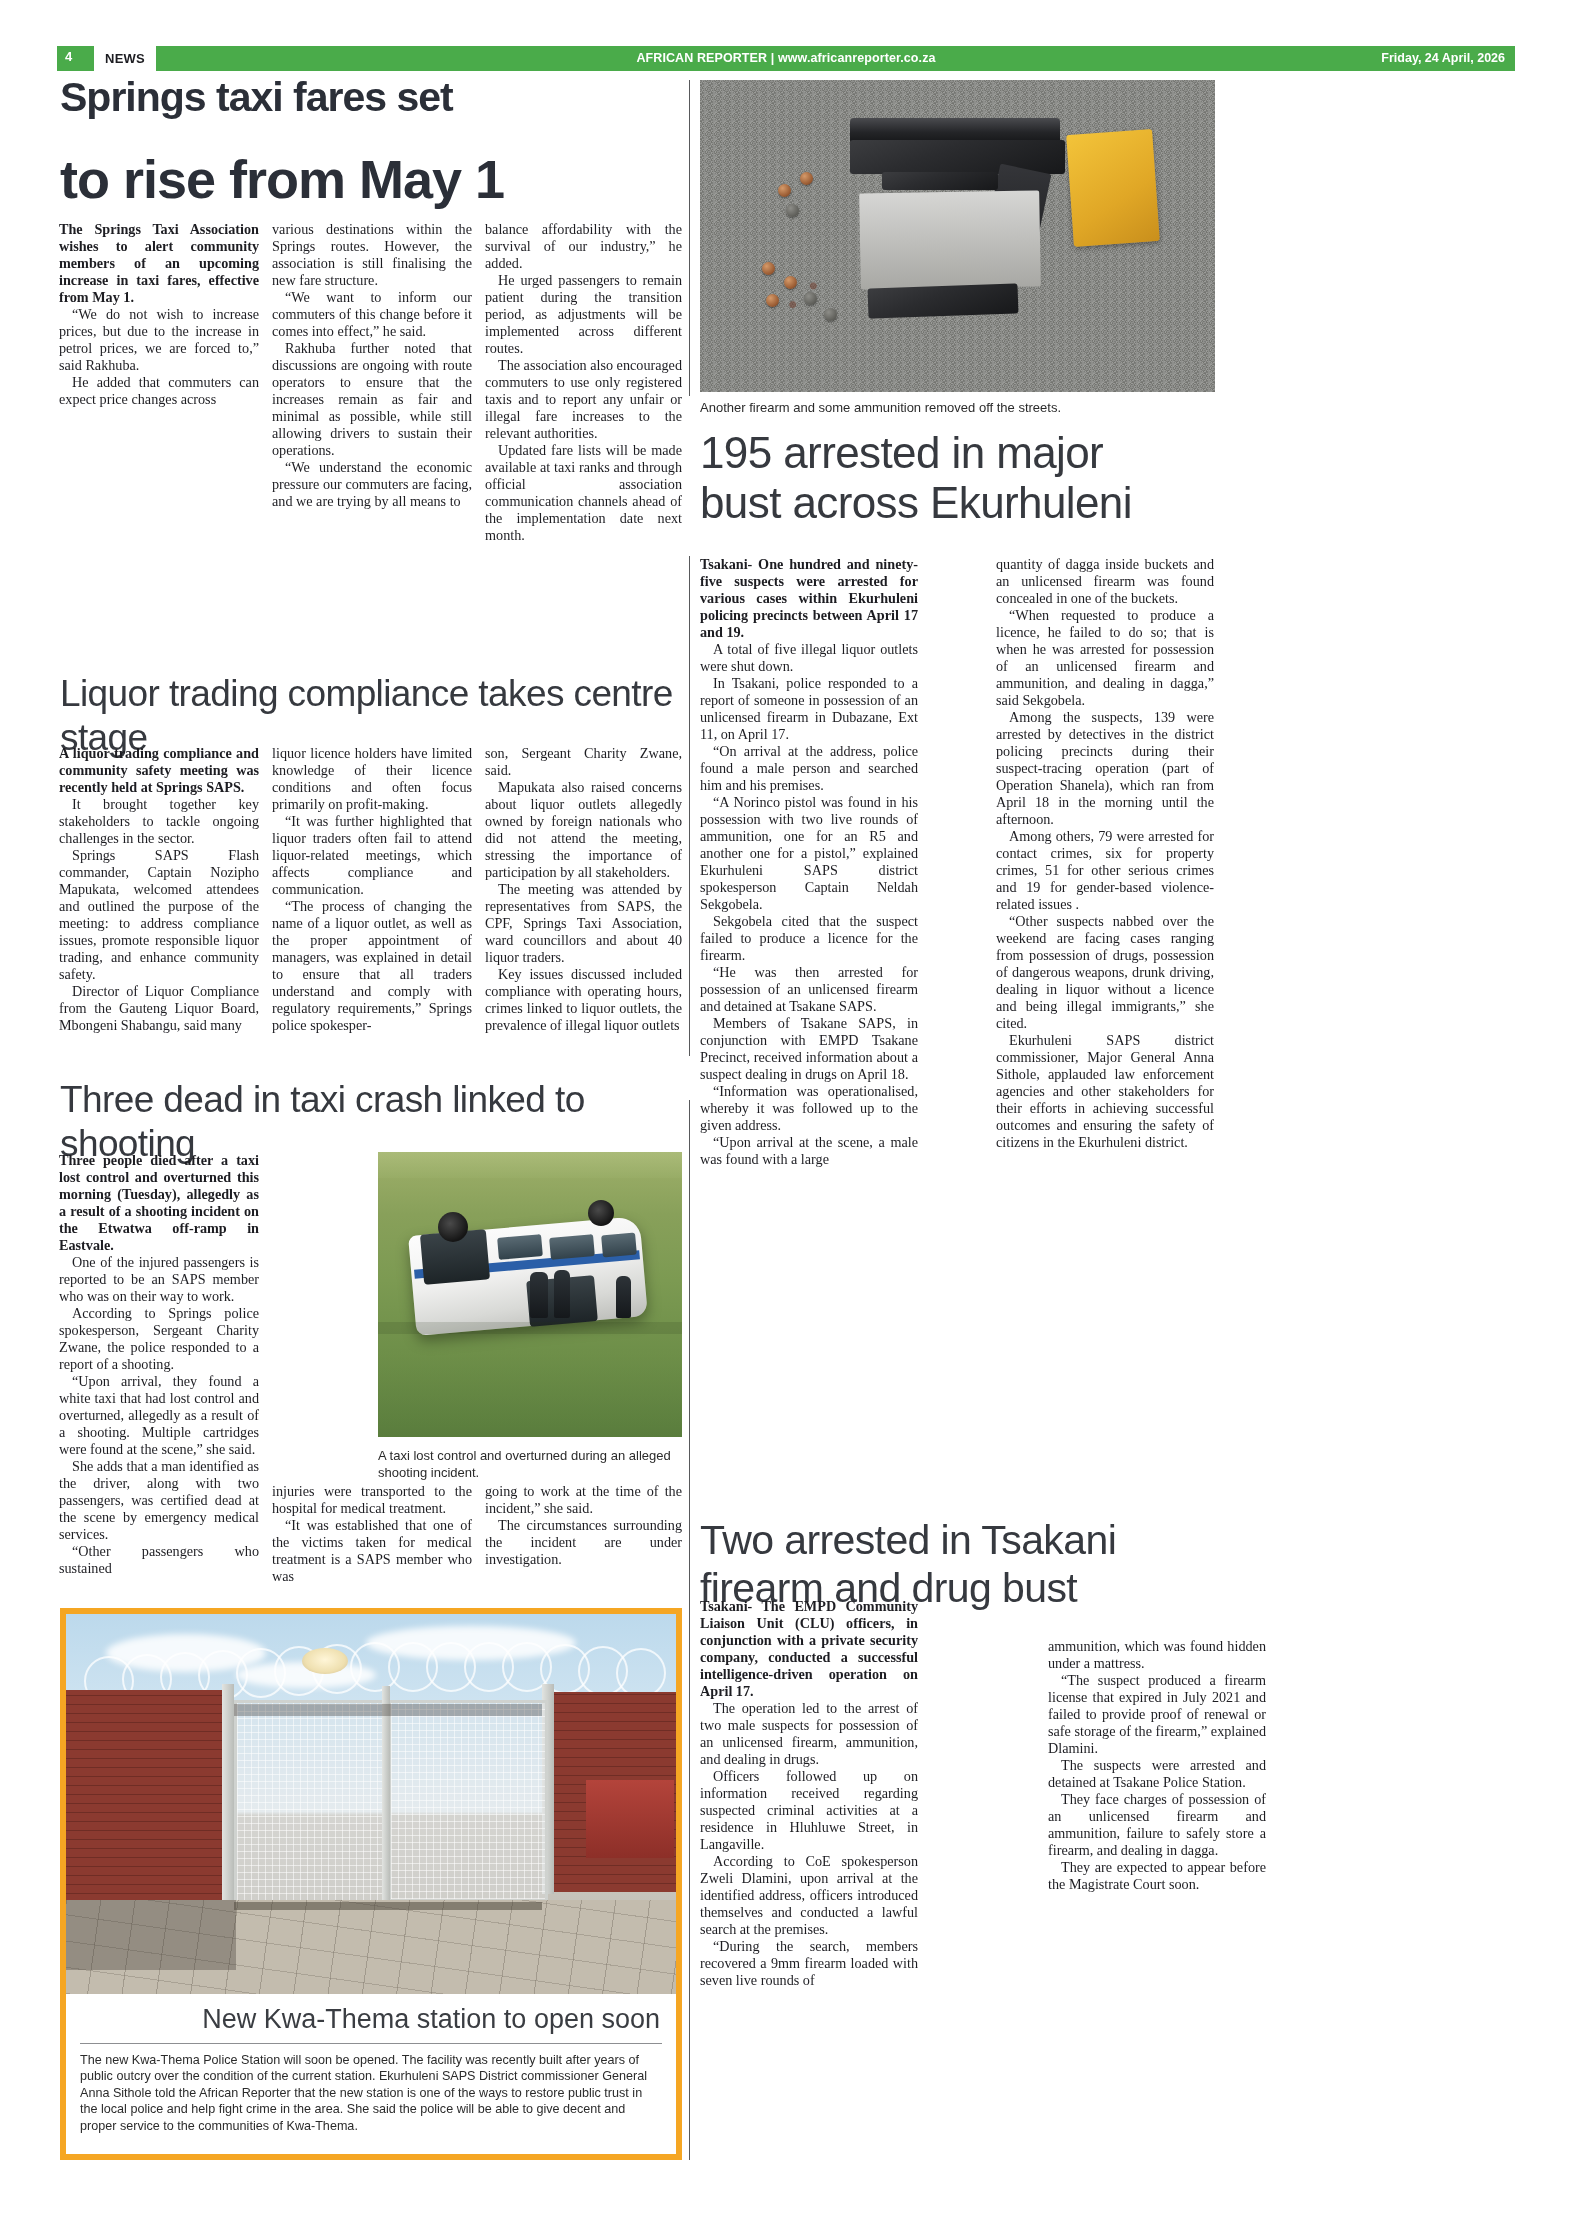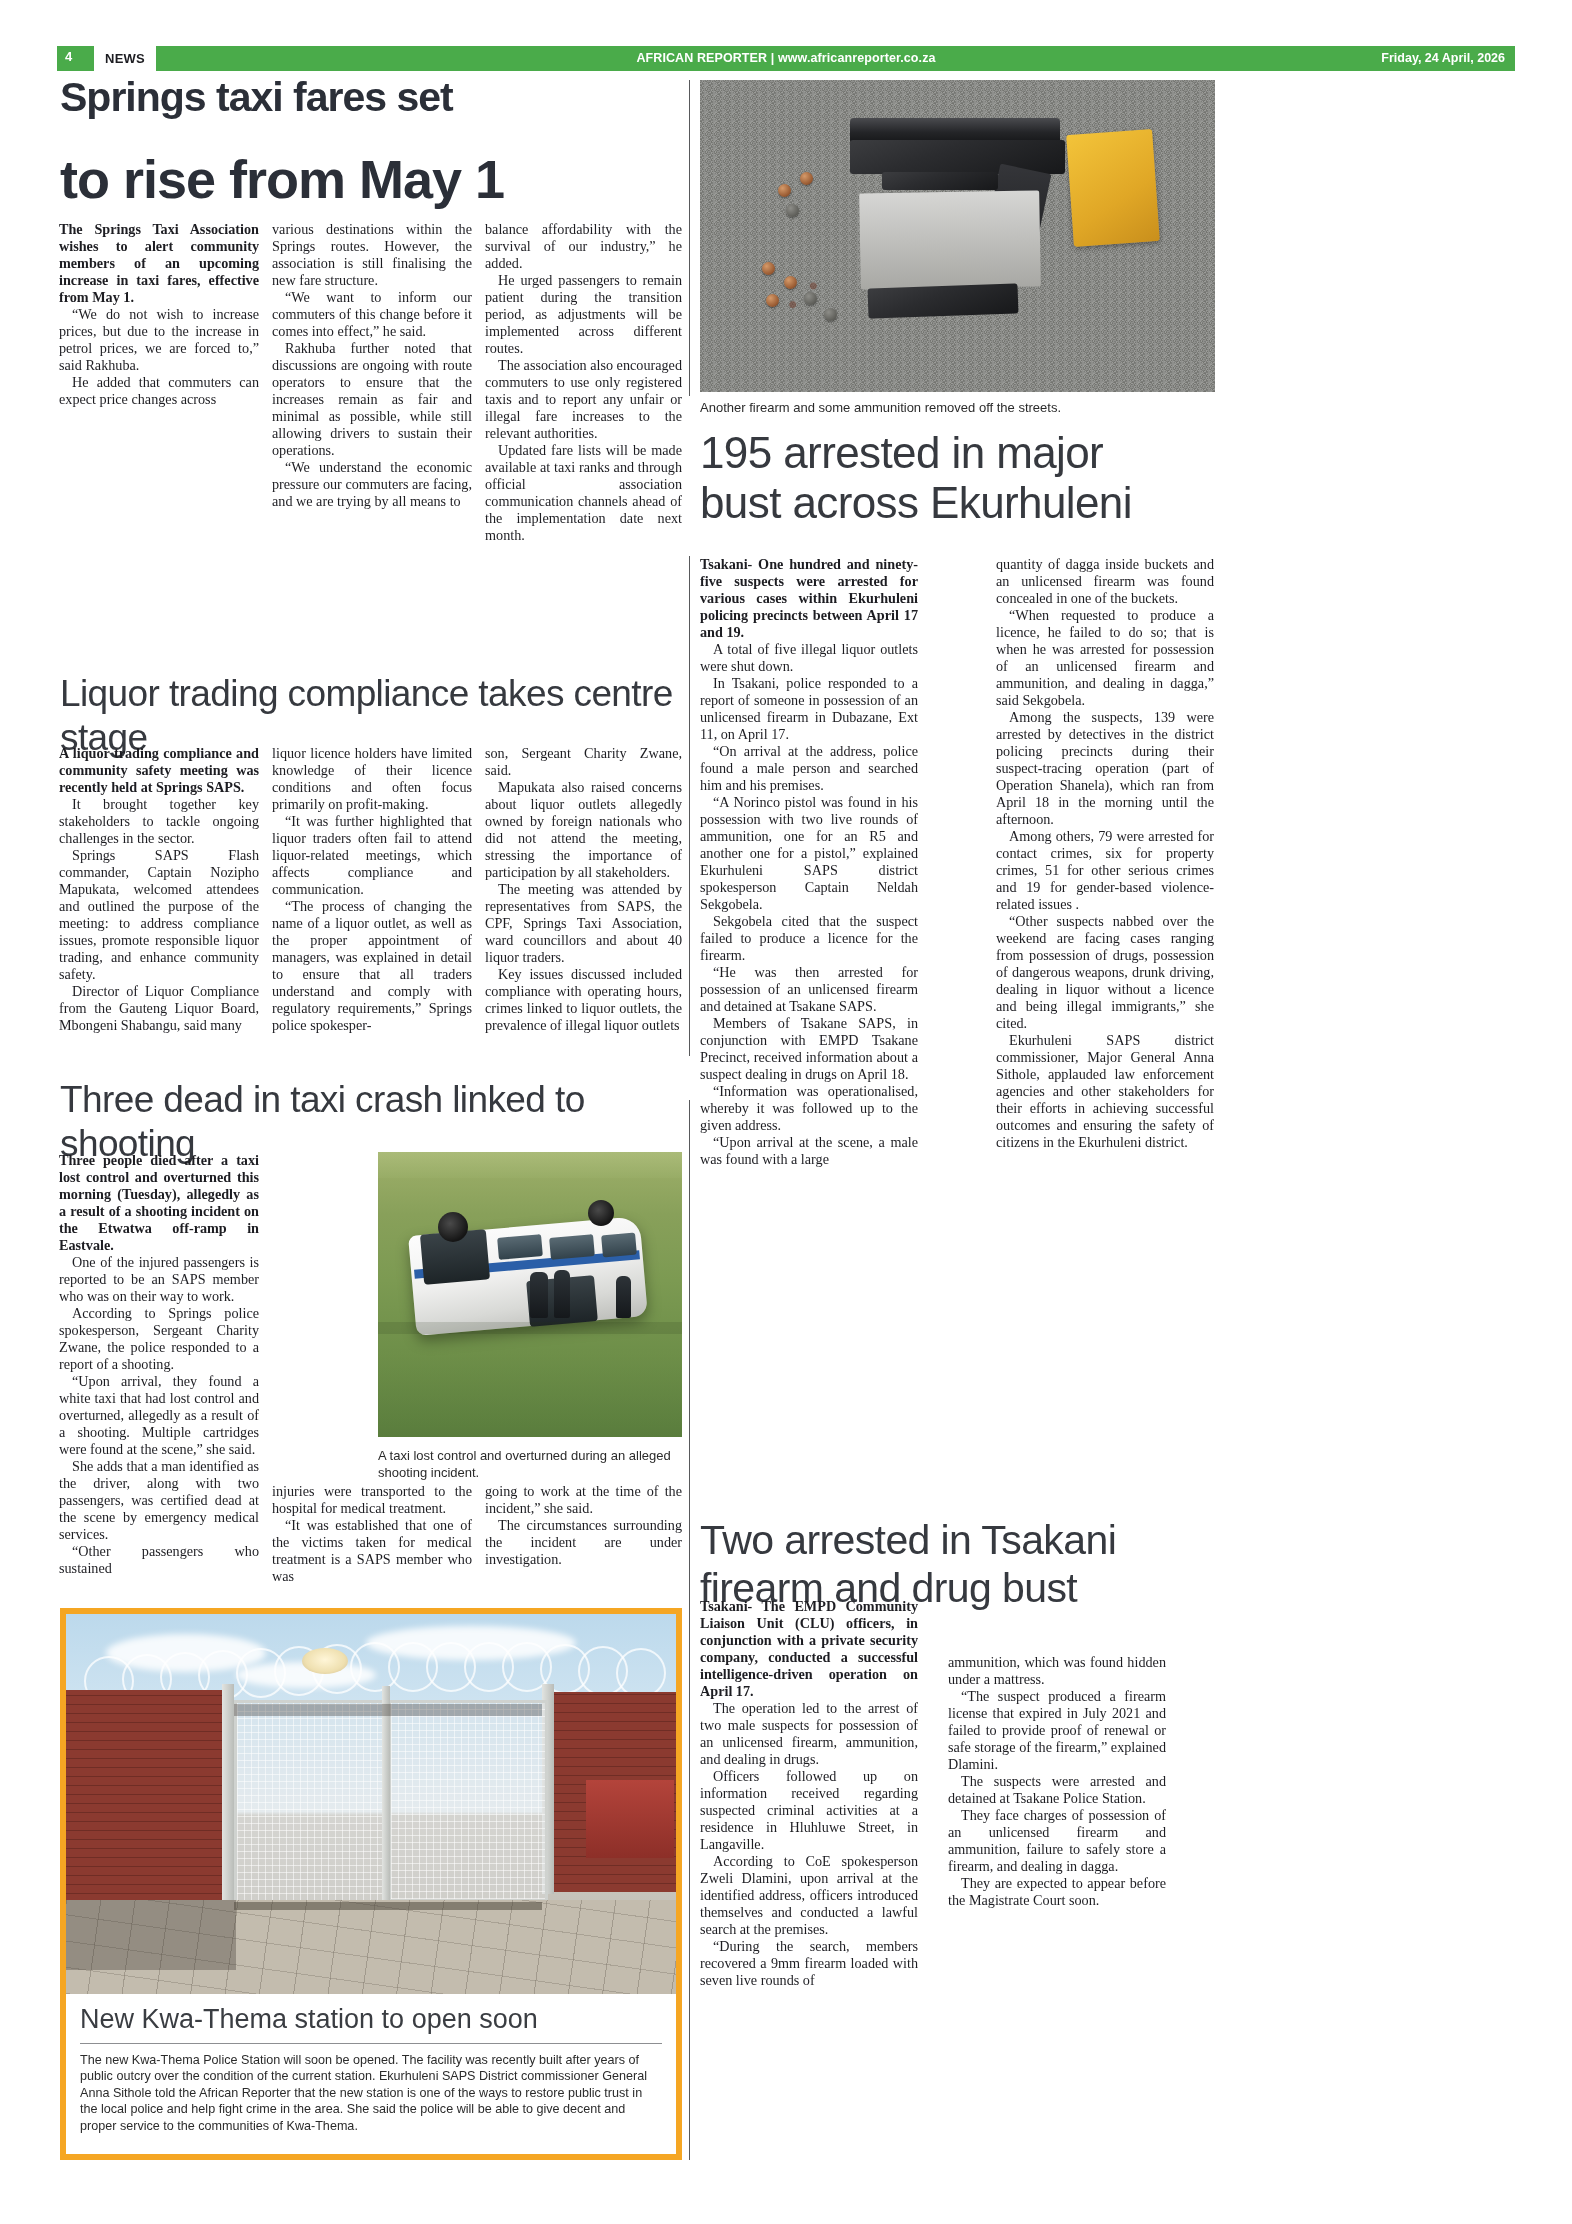--- a/index.html
+++ b/index.html
@@ -230,21 +230,21 @@
   <div class="hl-sec" style="left:700px;top:1516px;width:520px;font-size:41px;line-height:48px;">Two arrested in Tsakani</div>
   <div class="hl-sec" style="left:700px;top:1564px;width:520px;font-size:41px;line-height:48px;">firearm and drug bust</div>
 
   <div class="col" style="left:700px;top:1590px;width:218px;margin-top:8px;">
     <p class="lead">Tsakani- The EMPD Community Liaison Unit (CLU) officers, in conjunction with a private security company, conducted a successful intelligence-driven operation on April 17.</p>
     <p>The operation led to the arrest of two male suspects for possession of an unlicensed firearm, ammunition, and dealing in drugs.</p>
     <p>Officers followed up on information received regarding suspected criminal activities at a residence in Hluhluwe Street, in Langaville.</p>
     <p>According to CoE spokesperson Zweli Dlamini, upon arrival at the identified address, officers introduced themselves and conducted a lawful search at the premises.</p>
     <p>“During the search, members recovered a 9mm firearm loaded with seven live rounds of</p>
   </div>
-  <div class="col" style="left:948px;top:1638px;width:218px;margin-top:16px;">
+  <div class="col" style="left:1048px;top:1638px;width:218px;">
     <p class="noind">ammunition, which was found hidden under a mattress.</p>
     <p>“The suspect produced a firearm license that expired in July 2021 and failed to provide proof of renewal or safe storage of the firearm,” explained Dlamini.</p>
     <p>The suspects were arrested and detained at Tsakane Police Station.</p>
     <p>They face charges of possession of an unlicensed firearm and ammunition, failure to safely store a firearm, and dealing in dagga.</p>
     <p>They are expected to appear before the Magistrate Court soon.</p>
   </div>
 
   <div class="vrule" style="left:689px;top:1100px;height:1060px;"></div>
 
   <div class="obox" style="left:60px;top:1608px;width:622px;height:552px;">
@@ -280,18 +280,18 @@
       <div class="post" style="left:316px;top:72px;width:8px;height:214px;"></div>
       <div class="redbox" style="left:520px;top:166px;width:88px;height:78px;"></div>
 
       <div class="shadow-strip" style="left:168px;top:90px;width:308px;height:12px;"></div>
 
       <div class="paving" style="left:0;top:286px;width:610px;height:94px;"></div>
       <div class="shadow-strip" style="left:0;top:286px;width:170px;height:70px;"></div>
       <div class="shadow-strip" style="left:168px;top:288px;width:308px;height:8px;background:rgba(80,74,64,.55);"></div>
     </div>
 
-    <div class="obox-title" style="left:14px;top:388px;width:580px;font-size:27px;line-height:34px;">New Kwa-Thema station to open soon</div>
+    <div class="obox-title" style="left:14px;top:388px;width:580px;font-size:27px;line-height:34px;text-align:right;">New Kwa-Thema station to open soon</div>
     <div class="obox-rule" style="left:14px;top:429px;width:582px;"></div>
     <div class="obox-body" style="left:14px;top:438px;width:582px;">The new Kwa-Thema Police Station will soon be opened. The facility was recently built after years of public outcry over the condition of the current station. Ekurhuleni SAPS District commissioner General Anna Sithole told the African Reporter that the new station is one of the ways to restore public trust in the local police and help fight crime in the area. She said the police will be able to give decent and proper service to the communities of Kwa-Thema.</div>
   </div>
 
 </div>
 
 </body></html>

